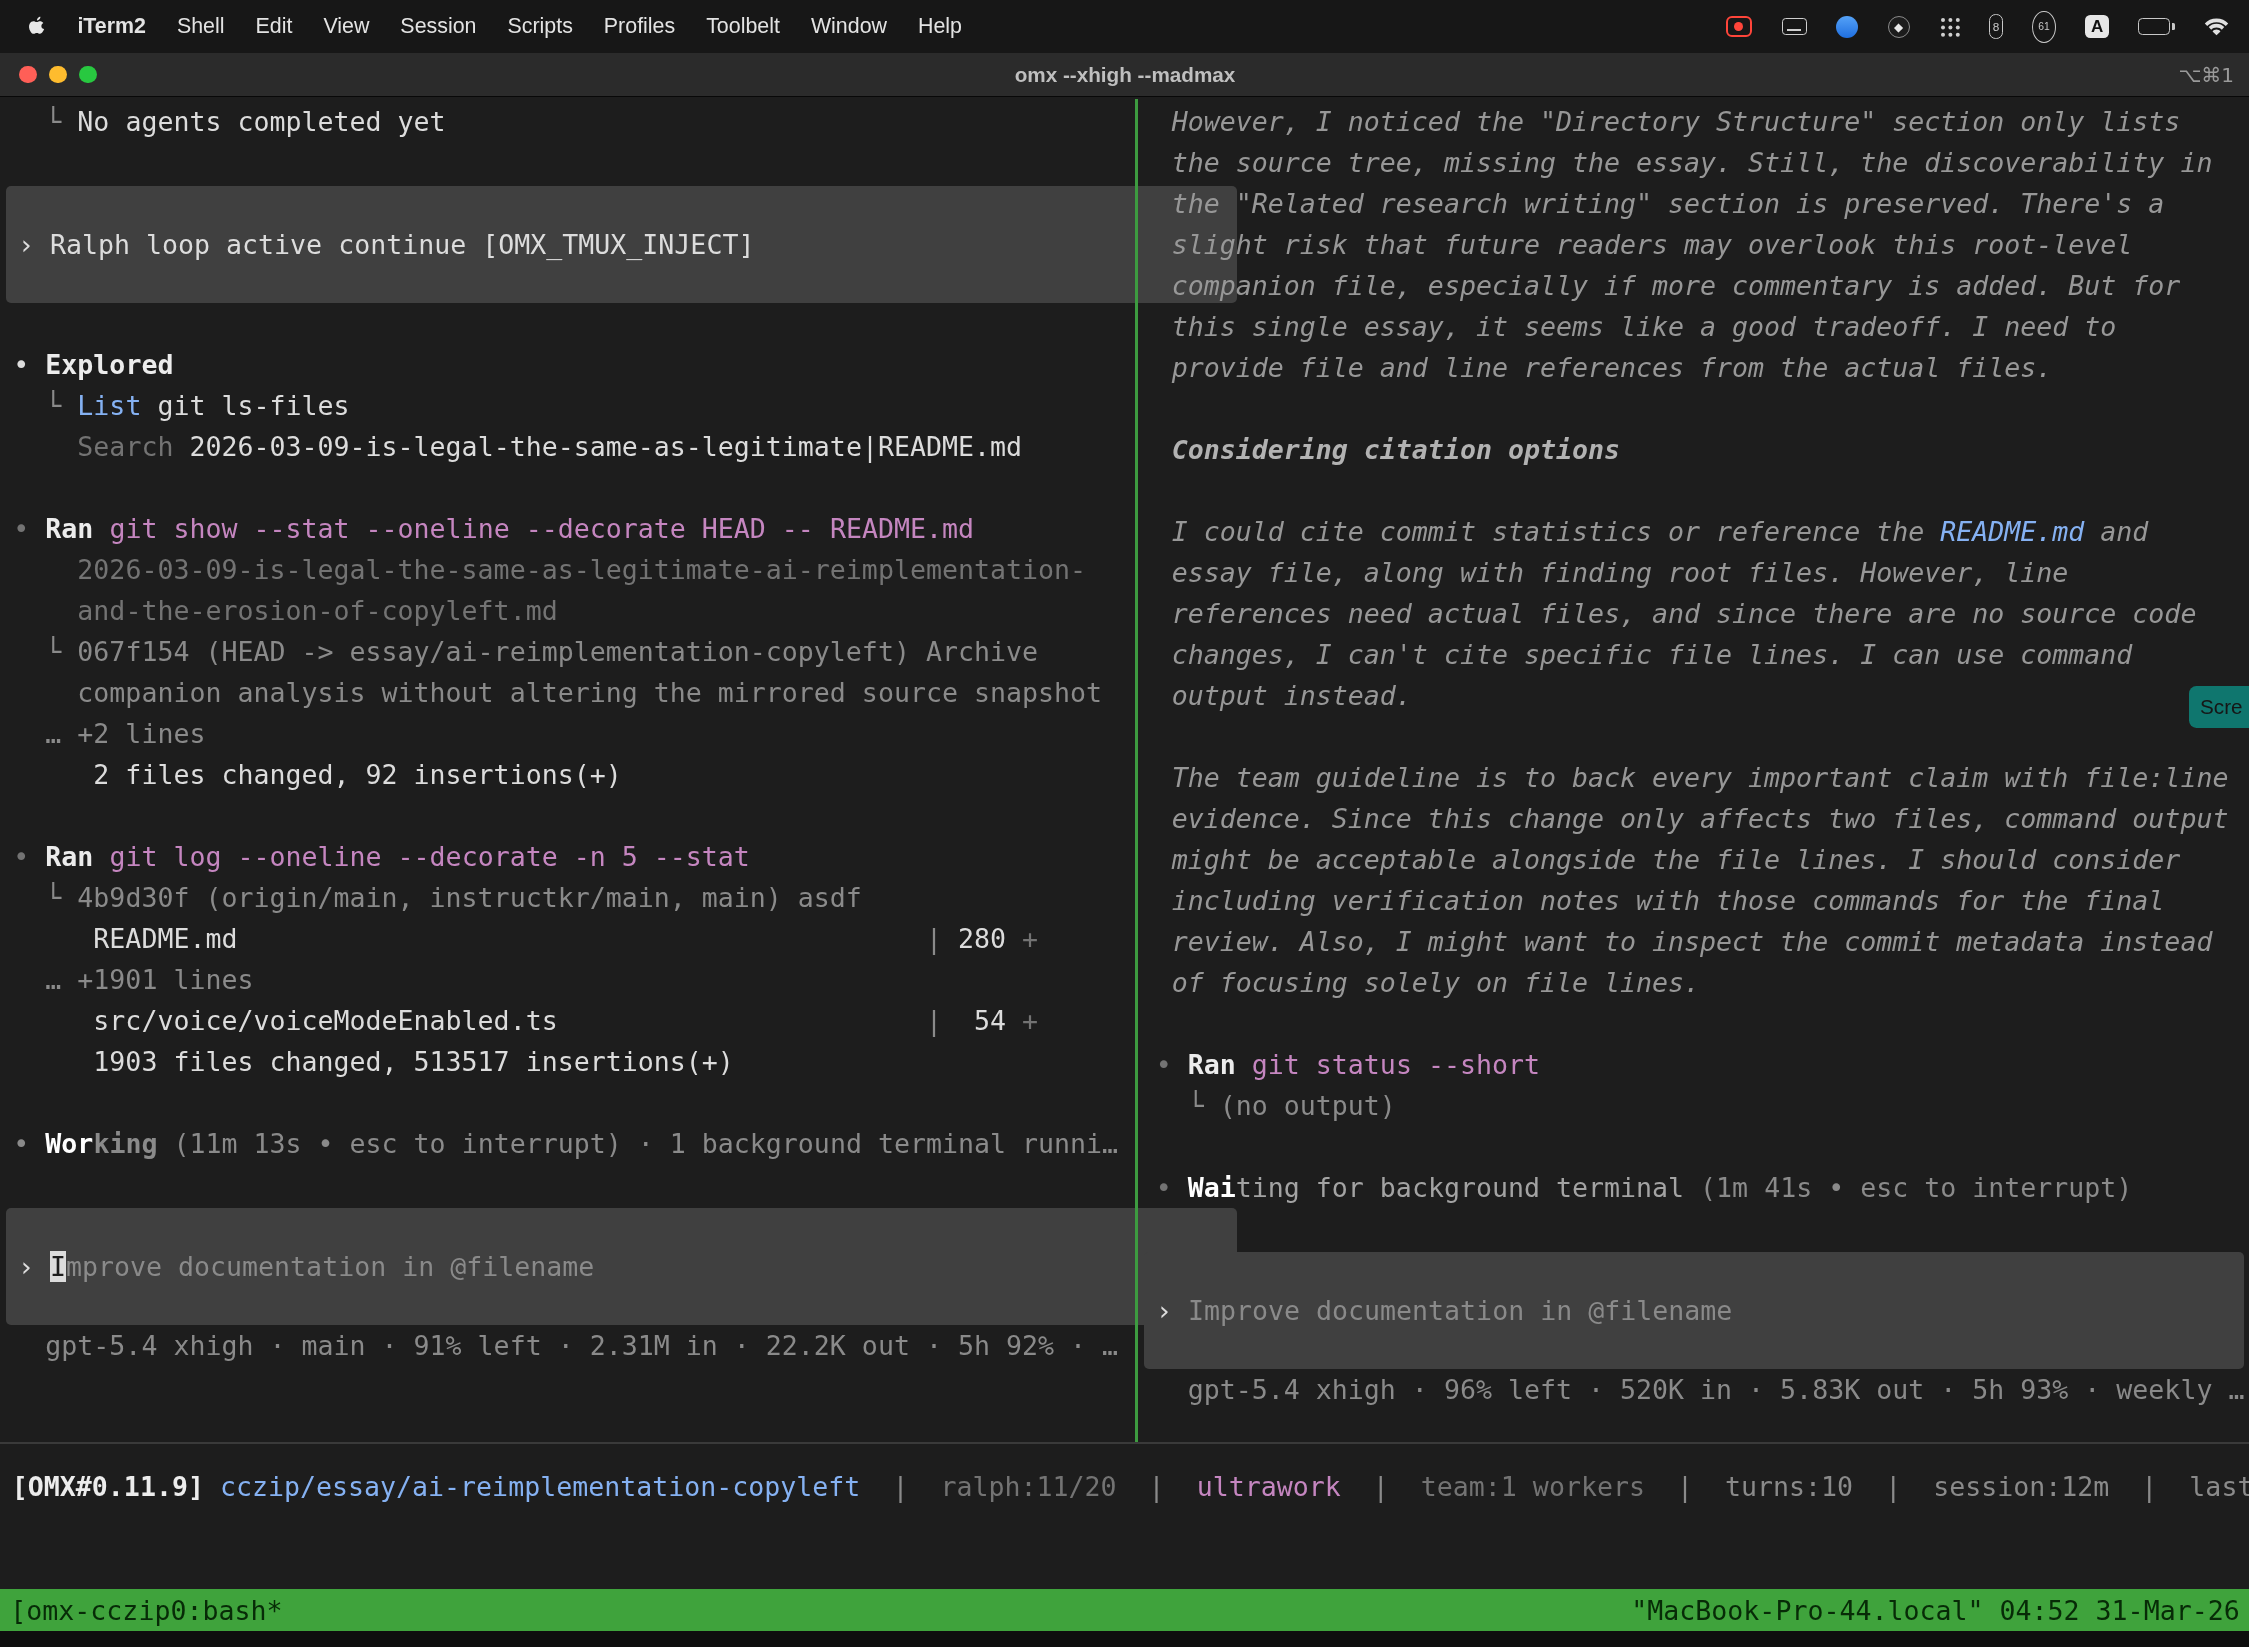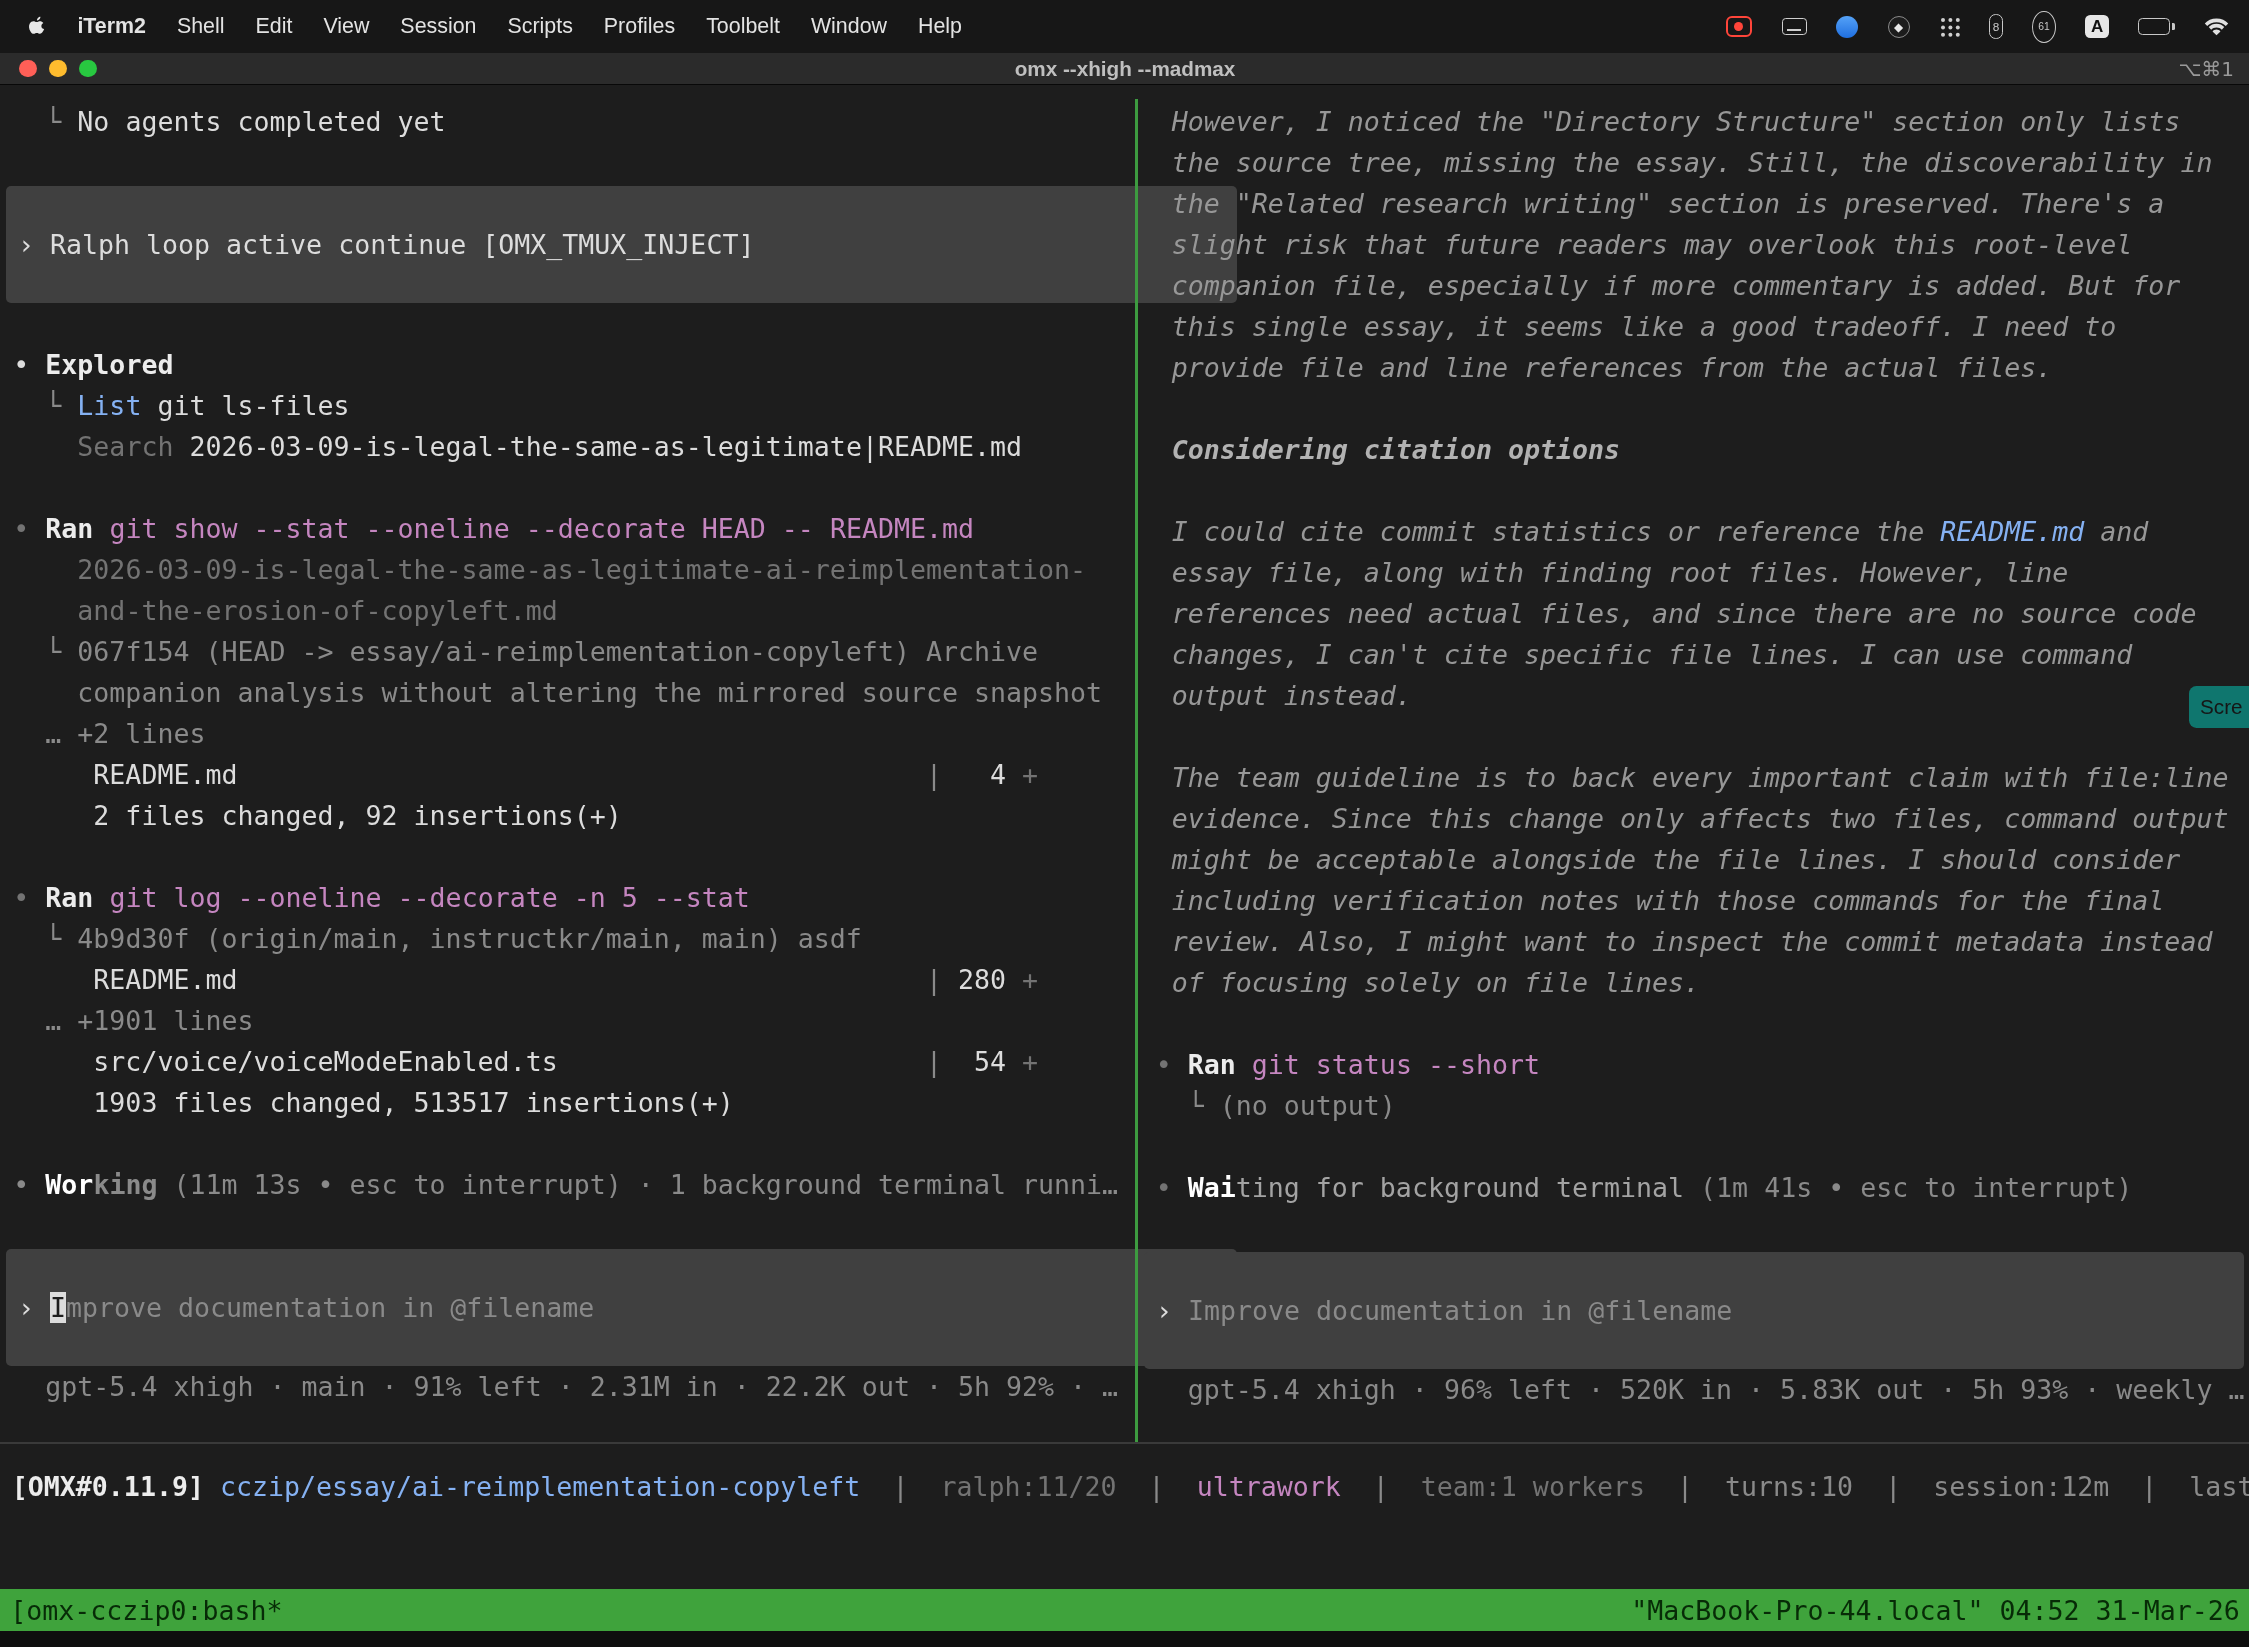--- a/index.html
+++ b/index.html
@@ -33,21 +33,21 @@
     font-size:10.3px;display:flex;align-items:center;justify-content:center;font-family:"Liberation Sans",sans-serif}
   .ic-abox{width:23.6px;height:23.6px;background:#e6e6e6;border-radius:5.2px;color:#111;font-weight:bold;
     font-size:17px;display:flex;align-items:center;justify-content:center;font-family:"Liberation Sans",sans-serif}
   .ic-batt{display:flex;align-items:center}
   .ic-batt .bod{width:32px;height:17.7px;border:1.5px solid #c8c8c8;border-radius:4.4px;padding:2.2px}
   .ic-batt .fill{height:100%;width:62%;background:#f2f2f2;border-radius:1.5px}
   .ic-batt .cap{width:3px;height:7.4px;background:#c8c8c8;border-radius:0 1.5px 1.5px 0;margin-left:1.5px}
   .ic-wifi svg{width:25px;height:19px}
 
   
-  .titlebar{position:absolute;top:53px;left:0;right:0;height:32px;background:#2b2b2b;
+  .titlebar{position:absolute;top:53px;left:0;right:0;height:44px;background:#2b2b2b;
     border-bottom:0.7px solid #080808;display:flex;align-items:center;
     font-family:"Liberation Sans",sans-serif}
   .lights{display:flex;gap:12.5px;margin-left:19px}
   .light{width:17.7px;height:17.7px;border-radius:50%}
   .l-red{background:#ff5f57}.l-yellow{background:#febc2e}.l-green{background:#28c840}
   .win-title{position:absolute;left:0;right:0;text-align:center;color:#bfbfbf;
     font-size:20.7px;font-weight:bold;pointer-events:none}
   .win-shortcut{margin-left:auto;margin-right:16px;color:#9a9a9a;font-size:20px;
     font-family:"DejaVu Sans",sans-serif}
 
@@ -177,21 +177,20 @@
       <div class="tline"><span class="fg">• </span><span class="bold">Explored</span></div>
       <div class="tline"><span class="dim">  └ </span><span class="blue">List</span><span class="fg"> git ls-files</span></div>
       <div class="tline"><span class="fg">    </span><span class="green">Search</span><span class="fg"> 2026-03-09-is-legal-the-same-as-legitimate|README.md</span></div>
       <div class="blank"></div>
       <div class="tline"><span class="green">• </span><span class="bold">Ran</span><span class="fg"> </span><span class="pink">git show --stat --oneline --decorate HEAD -- README.md</span></div>
       <div class="tline"><span class="fg">    </span><span class="green">2026-03-09-is-legal-the-same-as-legitimate-ai-reimplementation-</span></div>
       <div class="tline"><span class="fg">    </span><span class="green">and-the-erosion-of-copyleft.md</span></div>
       <div class="tline"><span class="dim">  └ </span><span class="dim">067f154 (HEAD -&gt; essay/ai-reimplementation-copyleft) Archive</span></div>
       <div class="tline"><span class="dim">    companion analysis without altering the mirrored source snapshot</span></div>
       <div class="tline"><span class="dim">  … +2 lines</span></div>
-      <div class="tline"><span class="fg">     README.md</span><span class="fg">                                           </span><span class="dim">|</span><span class="fg">   4 </span><span class="green">+</span></div>
       <div class="tline"><span class="fg">     2 files changed, 92 insertions(+)</span></div>
       <div class="blank"></div>
       <div class="tline"><span class="green">• </span><span class="bold">Ran</span><span class="fg"> </span><span class="pink">git log --oneline --decorate -n 5 --stat</span></div>
       <div class="tline"><span class="dim">  └ </span><span class="dim">4b9d30f (origin/main, instructkr/main, main) asdf</span></div>
       <div class="tline"><span class="fg">     README.md</span><span class="fg">                                           </span><span class="dim">|</span><span class="fg"> 280 </span><span class="green">+</span></div>
       <div class="tline"><span class="dim">  … +1901 lines</span></div>
       <div class="tline"><span class="fg">     src/voice/voiceModeEnabled.ts</span><span class="fg">                       </span><span class="dim">|</span><span class="fg">  54 </span><span class="green">+</span></div>
       <div class="tline"><span class="fg">     1903 files changed, 513517 insertions(+)</span></div>
       <div class="blank"></div>
       <div class="tline"><span class="dim">• </span><span class="wbright">Wor</span><span class="wdim">king</span><span class="dim"> </span><span class="dim">(11m 13s • esc to interrupt) · 1 background terminal runni…</span></div>

